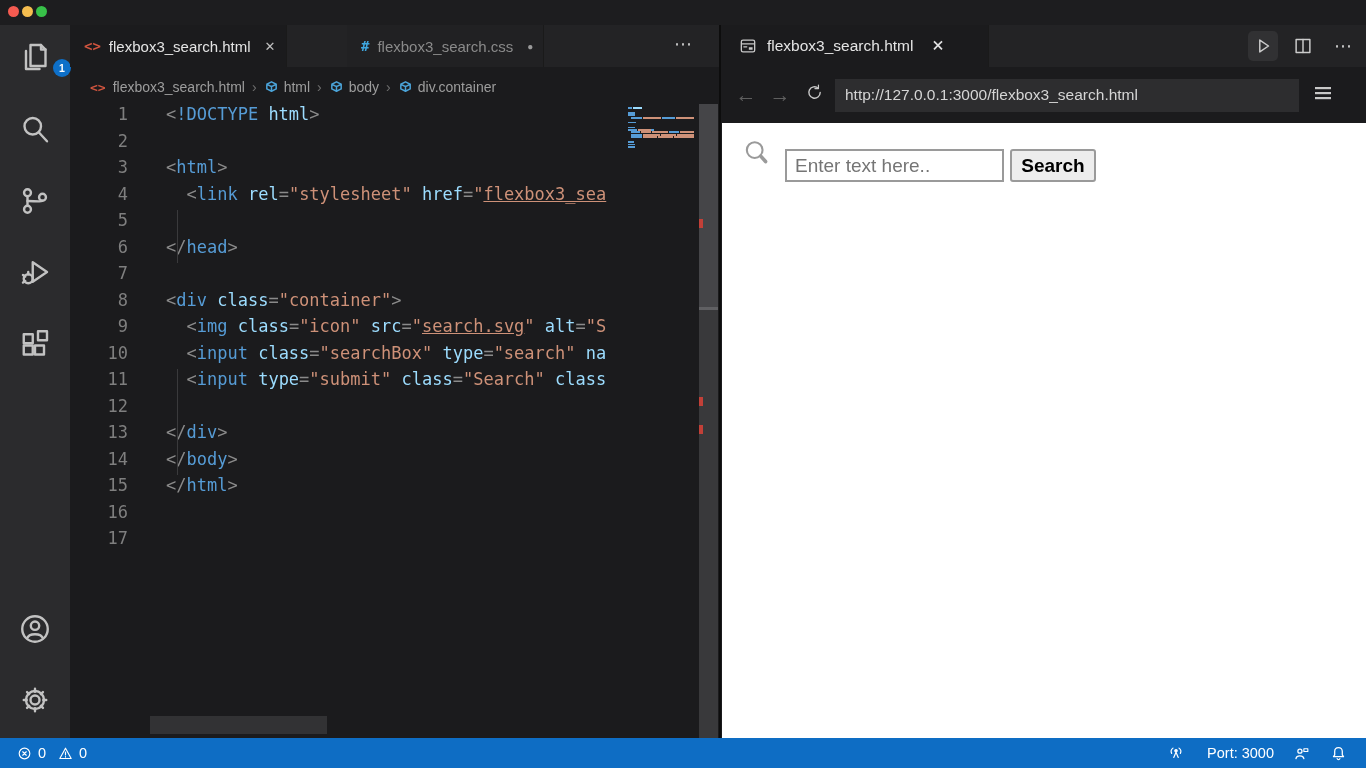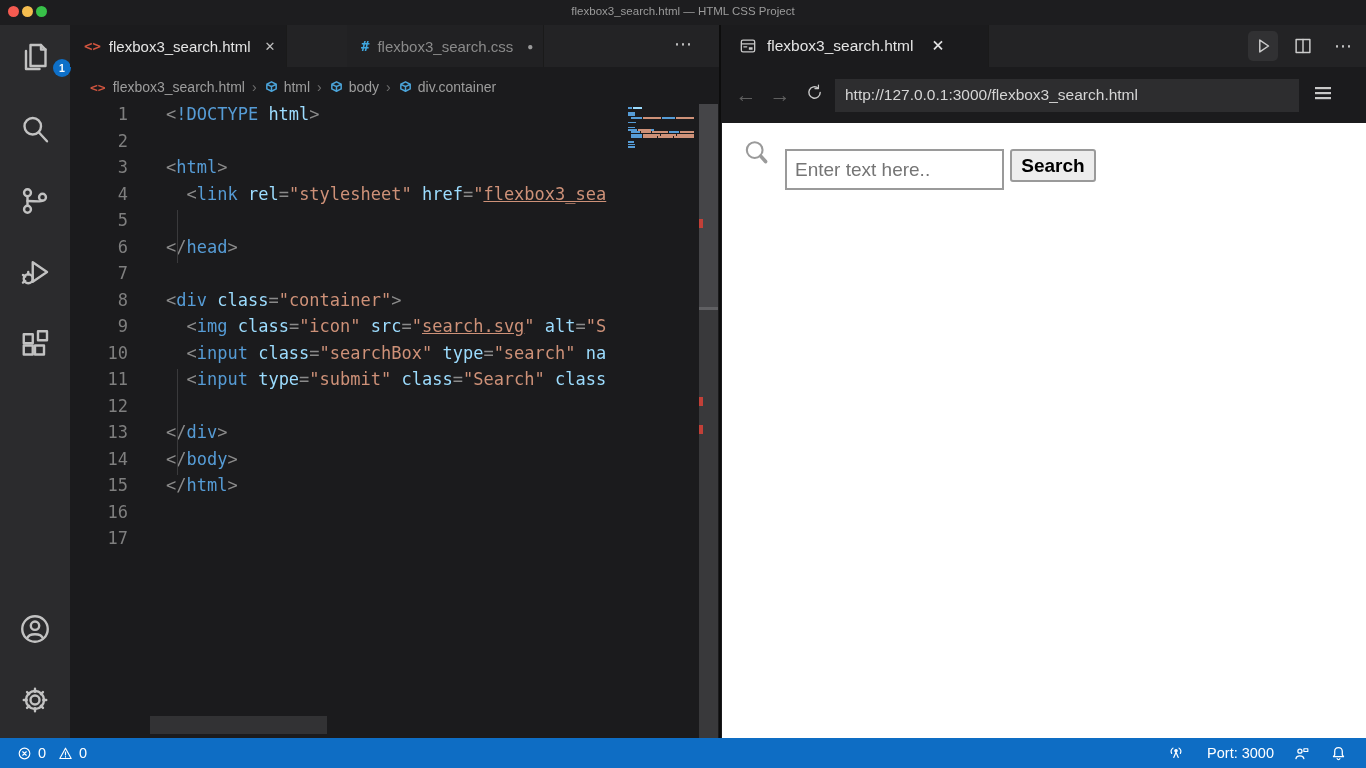--- a/index.html
+++ b/index.html
@@ -57,41 +57,40 @@
   .panel { left:719px; top:25px; width:647px; height:713px; background:#1b1b1d; border-left:2px solid #0d0d0d; }
   .p-tabstrip { position:absolute; left:0; top:0; width:100%; height:42px; background:#232325; }
   .p-tab { position:absolute; left:0; top:0; height:42px; width:268px; background:#1b1b1d; display:flex; align-items:center; padding:0 12px 0 17px; color:#e4e4e4; font-size:15.5px; border-right:1px solid #1a1a1a; }
   .p-actions { position:absolute; right:8px; top:0; height:42px; display:flex; align-items:center; gap:10px; }
   .p-act { width:30px; height:30px; display:flex; align-items:center; justify-content:center; color:#cccccc; border-radius:5px; }
   .p-act.hover { background:#313133; }
   .navbar { position:absolute; left:0; top:42px; width:100%; height:56px; background:#1b1b1d; display:flex; align-items:center; }
   .nav-btn { width:34px; text-align:center; font-size:21px; }
   .urlbox { width:464px; height:33px; margin-left:4px; background:#2d2d2f; border:none; color:#d5d5d5; font-size:15.5px; padding:0 10px; font-family:"Liberation Sans", sans-serif; }
   .page { position:absolute; left:1px; top:98px; width:646px; height:615px; background:#ffffff; }
-  .search-input { position:absolute; left:63px; top:26px; width:219px; height:41px; border:2px solid #9a9a9a; font-size:19px; padding:0 8px; color:#333; font-family:"Liberation Sans", sans-serif; }
+  .search-input { position:absolute; left:63px; top:26px; width:219px; height:33px; border:2px solid #9a9a9a; font-size:19px; padding:0 8px; color:#333; font-family:"Liberation Sans", sans-serif; }
   .search-input::placeholder { color:#757575; }
   .search-btn { position:absolute; left:288px; top:26px; width:86px; height:33px; background:#ededed; border:2px solid #9a9a9a; border-radius:3px; font-size:19px; font-weight:bold; color:#000; font-family:"Liberation Sans", sans-serif; }
 
   
   .statusbar { left:0; top:738px; width:1366px; height:30px; background:#0e6dc4; color:#fff; display:flex; align-items:center; font-size:14.5px; }
   .sb-left { display:flex; align-items:center; gap:5px; margin-left:16px; }
   .sb-right { display:flex; align-items:center; gap:18px; margin-left:auto; margin-right:18px; }
   .sb-item { display:flex; align-items:center; gap:22px; }
   svg.ln { stroke:currentColor; fill:none; stroke-width:1.6; stroke-linecap:round; stroke-linejoin:round; }
 </style>
 </head>
 <body>
 
 <div class="screen">
 
   <div class="abs titlebar">
     <span class="tl" style="left:8px; background:#f55b51;"></span>
     <span class="tl" style="left:22px; background:#f5bd4f;"></span>
     <span class="tl" style="left:36px; background:#38c149;"></span>
-    <span class="title-text">flexbox3_search.html — HTML CSS Project</span>
   </div>
 
   <div class="abs activitybar">
     <div class="act-icon" style="top:14px;">
       <svg class="ln" viewBox="0 0 24 24">
           <path d="M9 4h7l3 3v11h-10z"></path>
           <path d="M16 4v3h3"></path>
           <path d="M6 8v12h9"></path>
         </svg><span></span>
       <span class="badge">1</span>

